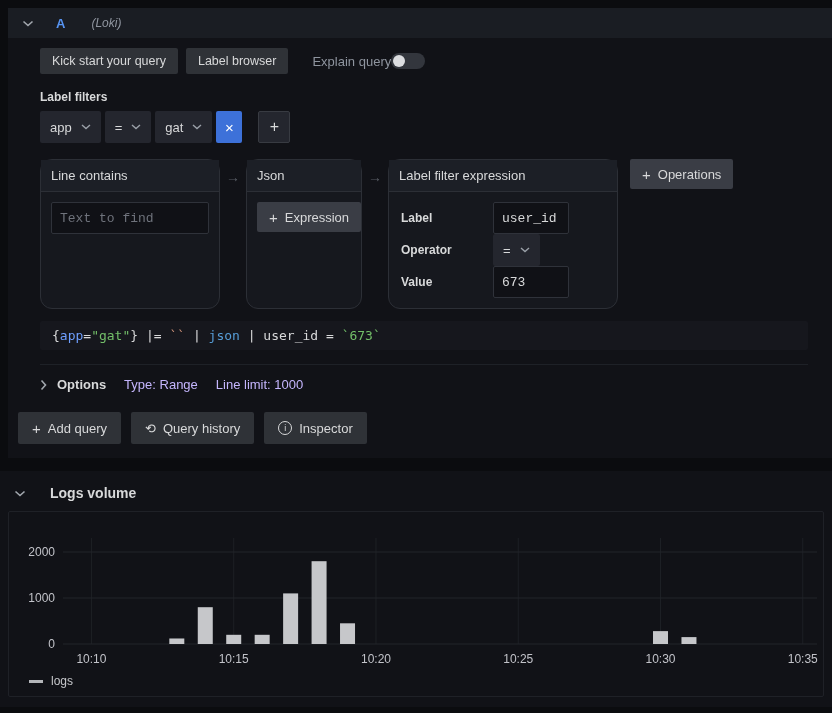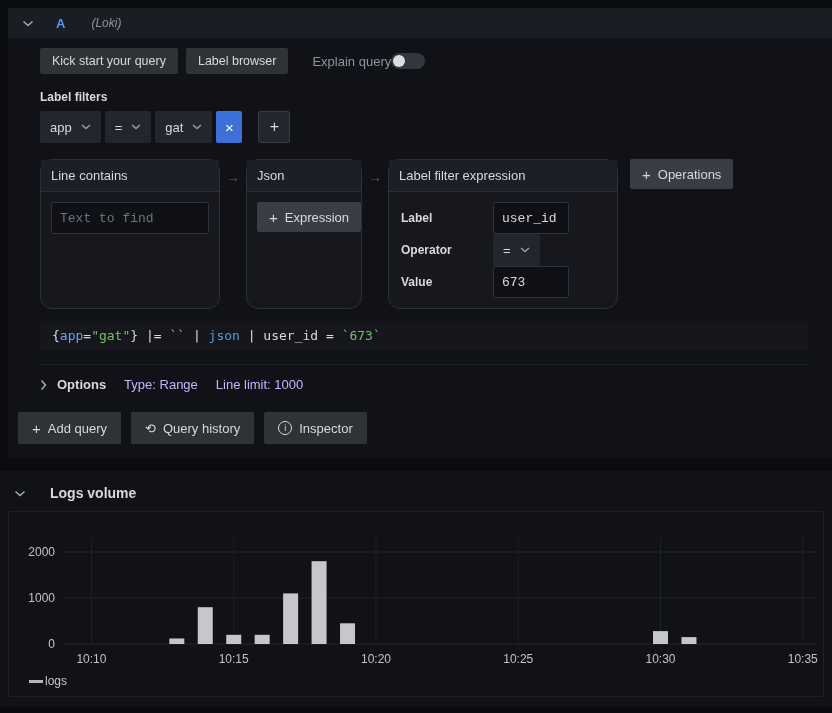--- a/index.html
+++ b/index.html
@@ -43,21 +43,21 @@
   .options-row{margin-top:14px;border-top:1px solid #1e2127;padding:12px 0 2px;display:flex;align-items:center;gap:10px}
   .options-row .ttl{font-weight:600;margin-right:8px;cursor:pointer}
   .options-row .muted{color:#c4b5fd;margin-right:8px}
   .footer-row{display:flex;gap:10px;margin:18px 0 0 -22px}
   .circle-i{width:14px;height:14px;border:1.5px solid #d8d9da;border-radius:50%;display:inline-flex;align-items:center;justify-content:center;font-size:9px;font-style:normal;line-height:1}
   .logs-panel{margin-top:13px;background:#111217;padding:6px 8px 10px}
   .panel-hd{display:flex;align-items:center;gap:24px;padding:8px 4px 10px 6px}
   .panel-hd .ttl{font-size:14px;font-weight:600}
   .chart-card{border:1px solid #1f2127;border-radius:2px;padding:10px 0 2px}
   .chart-card svg{display:block;width:814px;height:152px}
-  .legend{display:flex;align-items:center;gap:2px;padding:0 0 6px 20px}
+  .legend{display:flex;align-items:center;gap:8px;padding:0 0 6px 20px}
   .legend .swatch{width:14px;height:3px;background:#b4b6ba}
   .legend .llabel{font-size:12px;color:#c6c7cb;cursor:pointer}
   .chev{display:inline-flex;cursor:pointer}
 </style>
 </head>
 <body>
 
 <div>
 
   <div class="qheader">

